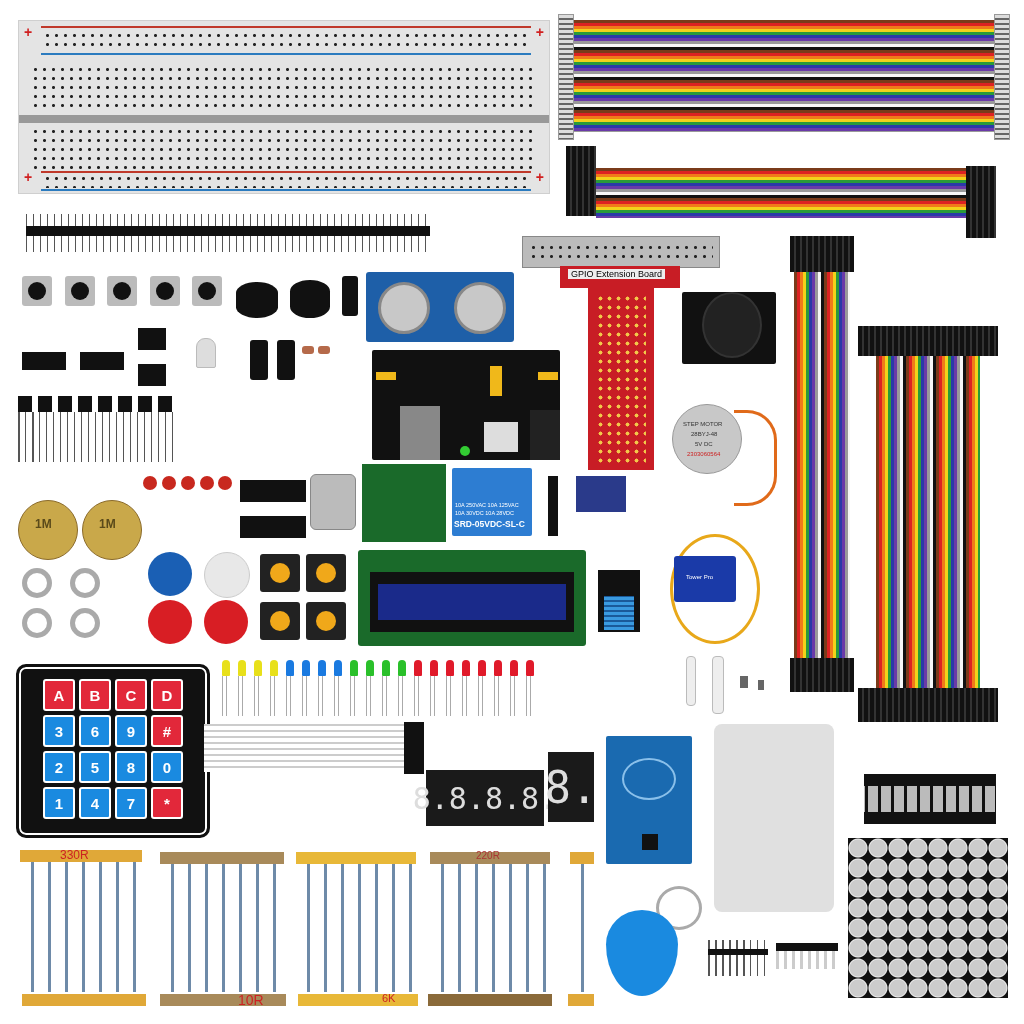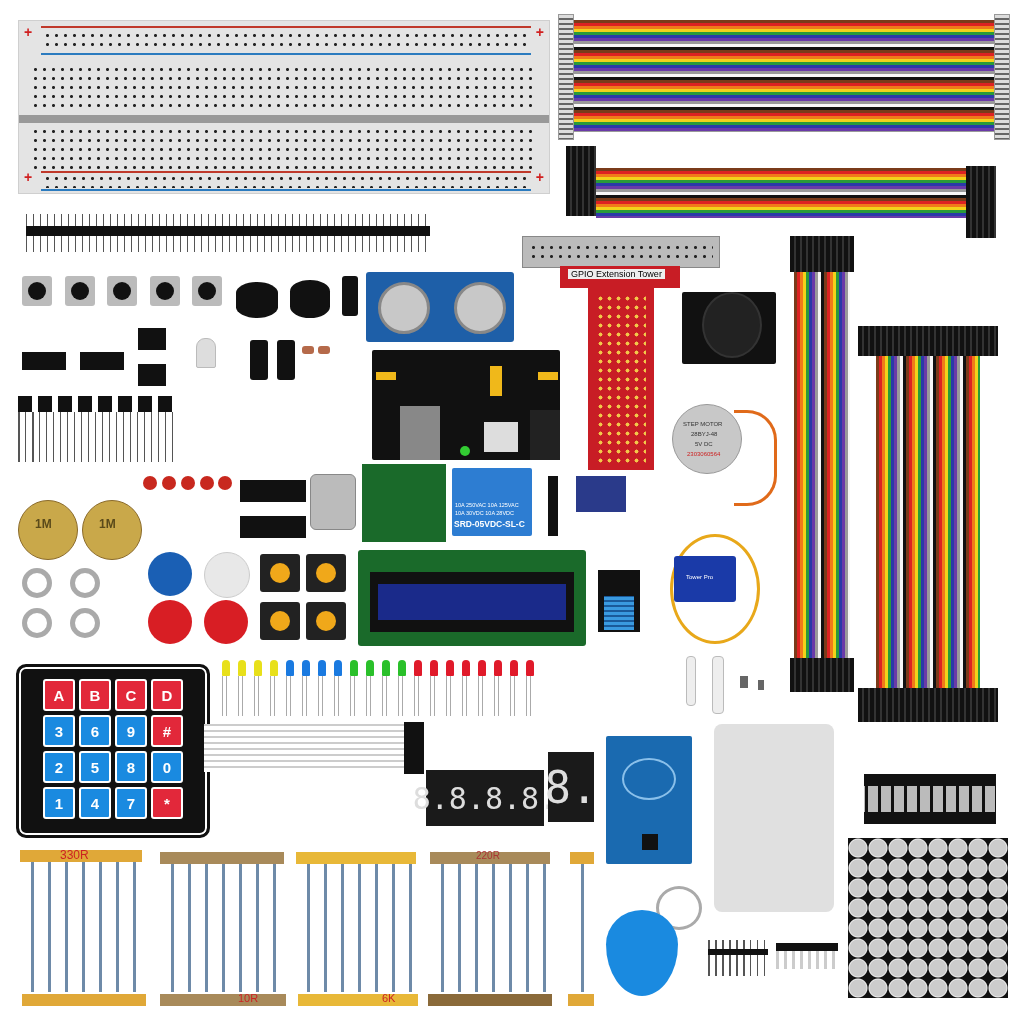--- a/index.html
+++ b/index.html
@@ -102,21 +102,21 @@
   <div class="abs" style="left:158px;top:60px;width:30px;height:50px;background:#222;"></div>
   <div class="abs" style="left:4px;top:22px;width:20px;height:8px;background:#f0b81a;"></div>
   <div class="abs" style="left:166px;top:22px;width:20px;height:8px;background:#f0b81a;"></div>
   <div class="abs" style="left:118px;top:16px;width:12px;height:30px;background:#f0b81a;"></div>
 </div>
 
 <div class="abs" style="left:522px;top:236px;width:196px;height:30px;background:#bbb;border:1px solid #888;">
   <div class="abs holes" style="left:6px;top:6px;width:184px;height:18px;"></div>
 </div>
 <div class="abs red-pcb" style="left:560px;top:266px;width:120px;height:22px;"></div>
-<div class="txt" style="left:568px;top:269px;font-size:9px;background:#eee;color:#000;padding:0 3px;">GPIO Extension Tower</div>
+<div class="txt" style="left:568px;top:269px;font-size:9px;background:#eee;color:#000;padding:0 3px;">GPIO Extension Board</div>
 <div class="abs red-pcb" style="left:588px;top:288px;width:66px;height:182px;">
   <div class="abs holes" style="left:8px;top:6px;width:50px;height:170px;background-image:radial-gradient(circle,#f2c84a 1.8px,transparent 2.2px);"></div>
 </div>
 
 <div class="abs dark" style="left:682px;top:292px;width:94px;height:72px;border-radius:2px;">
   <div class="abs" style="left:20px;top:0;width:56px;height:62px;border-radius:50%;background:#222;border:2px solid #333;"></div>
 </div>
 
 <div class="abs" style="left:672px;top:404px;width:68px;height:68px;border-radius:50%;background:#c8c8c8;border:1px solid #999;">
   <div class="txt" style="left:10px;top:16px;font-size:6px;color:#333;">STEP  MOTOR</div>
@@ -270,21 +270,21 @@
 <div class="abs pins" style="left:776px;top:951px;width:62px;height:18px;background:repeating-linear-gradient(90deg,#ccc 0 3px,transparent 3px 8px);"></div>
 
 <div class="res-strip" style="left:20px;top:850px;width:122px;background:#e0a838;"></div>
 <div class="txt" style="left:60px;top:848px;font-size:12px;color:#c22;">330R</div>
 <div class="abs res-body" style="left:22px;top:862px;width:120px;height:130px;"></div>
 <div class="res-strip" style="left:22px;top:994px;width:124px;background:#e0a838;"></div>
 
 <div class="res-strip" style="left:160px;top:852px;width:124px;background:#a88a5a;"></div>
 <div class="abs res-body" style="left:162px;top:864px;width:124px;height:128px;"></div>
 <div class="res-strip" style="left:160px;top:994px;width:126px;background:#a88a5a;"></div>
-<div class="txt" style="left:238px;top:992px;font-size:11px;color:#c22;">10R</div>
+<div class="txt" style="left:238px;top:992px;font-size:14px;color:#c22;">10R</div>
 
 <div class="res-strip" style="left:296px;top:852px;width:120px;background:#e8b838;"></div>
 <div class="abs res-body" style="left:298px;top:864px;width:120px;height:128px;"></div>
 <div class="res-strip" style="left:298px;top:994px;width:120px;background:#e8b838;"></div>
 <div class="txt" style="left:382px;top:992px;font-size:11px;color:#c22;">6K</div>
 
 <div class="res-strip" style="left:430px;top:852px;width:120px;background:#a88a5a;"></div>
 <div class="txt" style="left:476px;top:850px;font-size:10px;color:#a33;">220R</div>
 <div class="abs res-body" style="left:432px;top:864px;width:120px;height:128px;"></div>
 <div class="res-strip" style="left:428px;top:994px;width:124px;background:#8a6a3a;"></div>

